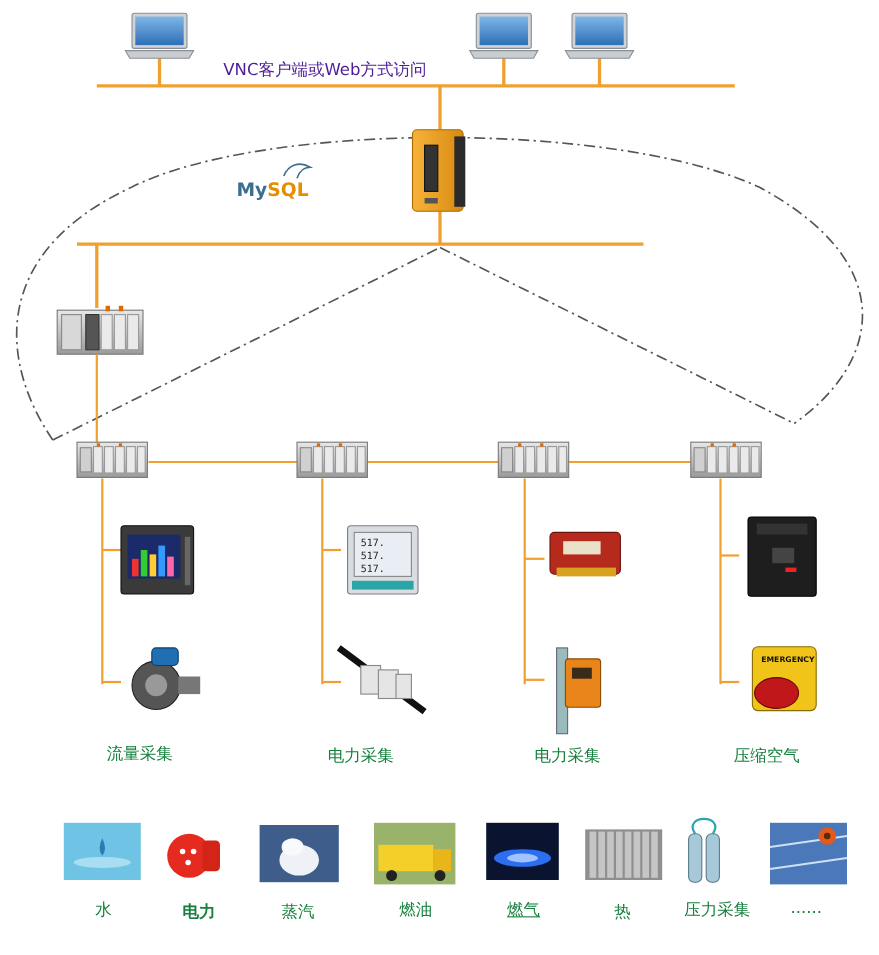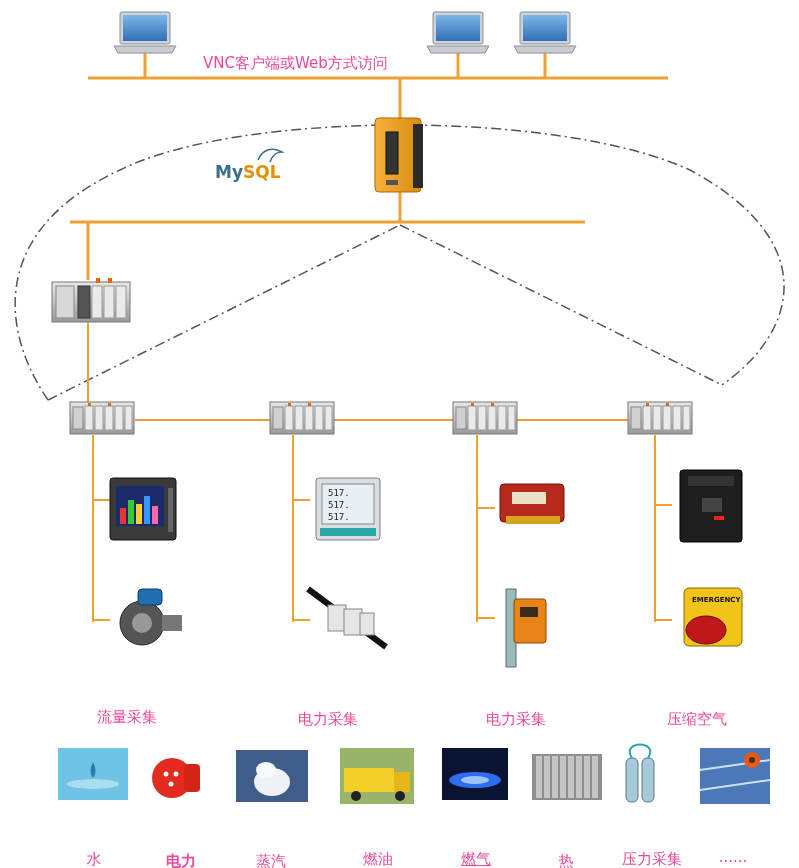--- a/index.html
+++ b/index.html
@@ -1,21 +1,21 @@
 <!DOCTYPE html>
 <html><head>
 <meta charset="utf-8">
 <style>
   html, body { margin: 0; padding: 0; background: #ffffff; }
   body { width: 799px; height: 868px; position: relative; overflow: hidden;
          font-family: "DejaVu Sans", sans-serif; }
   #diagram { position: absolute; left: 0; top: 0; }
-  .lbl { position: absolute; font-size: 15px; color: #ec4899; white-space: nowrap;
+  .lbl { position: absolute; font-size: 15px; color: #4c1d95; white-space: nowrap;
          font-family: "DejaVu Sans", sans-serif; }
-  .res-lbl { position: absolute; font-size: 15px; color: #ec4899; white-space: nowrap; text-align: center; width: 90px; margin-top: 32px; }
+  .res-lbl { position: absolute; font-size: 15px; color: #15803d; white-space: nowrap; text-align: center; width: 90px; }
 </style>
 </head>
 <body>
 
 <svg id="diagram" width="799" height="868" viewBox="0 0 799 868">
   <defs>
     <linearGradient id="screenGrad" x1="0" y1="0" x2="0" y2="1">
       <stop offset="0" stop-color="#7fb6e8"></stop>
       <stop offset="1" stop-color="#2f6fb6"></stop>
     </linearGradient>

